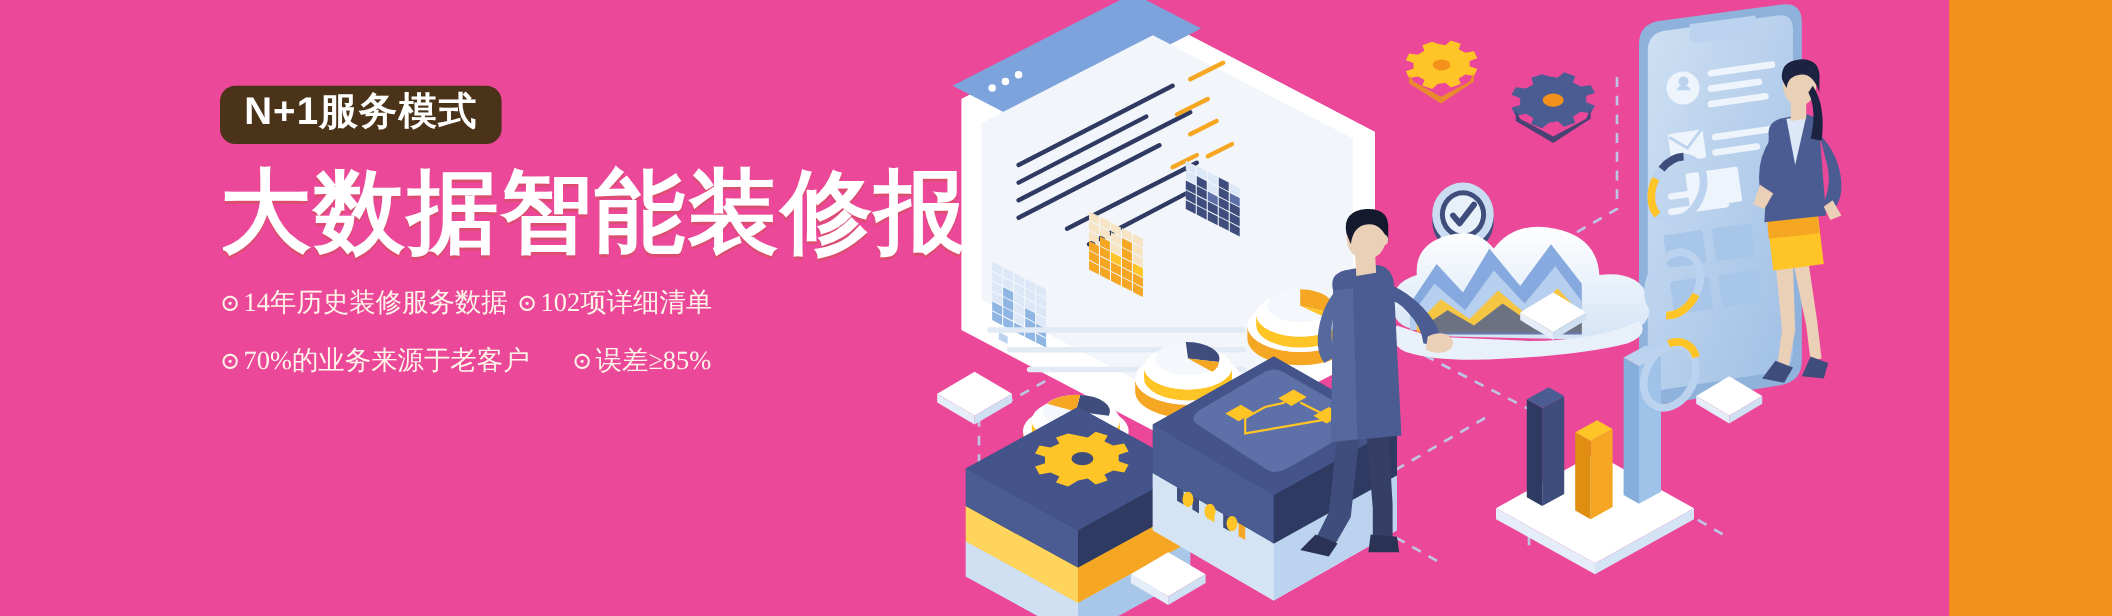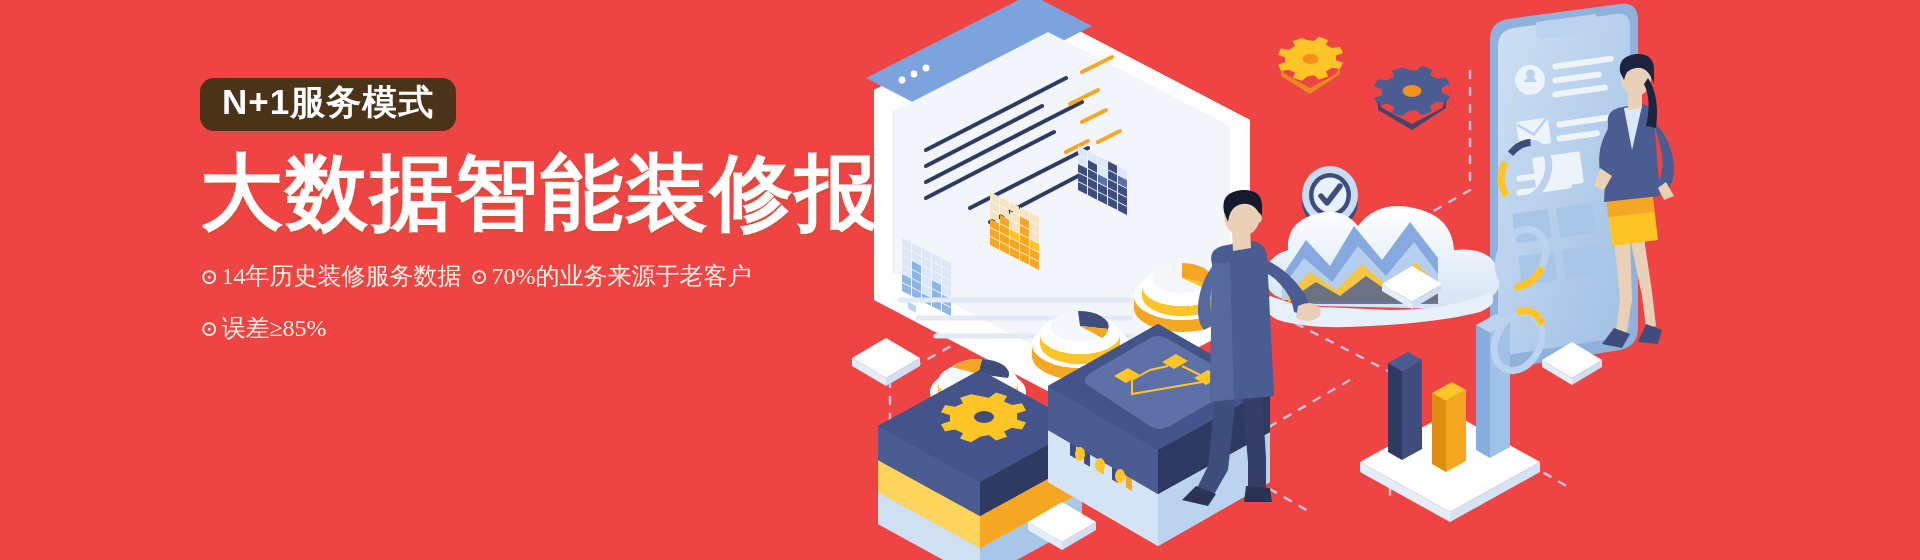--- a/index.html
+++ b/index.html
@@ -3,22 +3,22 @@
 <meta charset="utf-8">
 <style>
   * { margin:0; padding:0; box-sizing:border-box; }
   html,body { width:1920px; height:560px; overflow:hidden; }
   body {
     font-family:"Liberation Sans","DejaVu Sans",sans-serif;
     background:#F3911C;
     position:relative;
   }
   #banner {
-    position:absolute; left:0; top:0; width:1920px; height:560px;
-    background:#ef4444; overflow:hidden;
+    position:absolute; left:0; top:0; width:1772px; height:560px;
+    background:#ec4899; overflow:hidden;
   }
   
   #text-block { position:absolute; left:200px; top:78px; width:700px; }
 
   #badge {
     display:inline-block;
     background:#4A3318;
     color:#FFFFFF;
     font-size:35px;
     font-weight:bold;
@@ -67,20 +67,21 @@
 <div id="banner">
 
   <div id="text-block">
 
     <div id="badge">N+1服务模式</div>
 
     <div id="headline">大数据智能装修报价</div>
 
     <div id="bullets">
       <div class="bullet col-a"><span class="mk">⊙</span><span>14年历史装修服务数据</span></div>
+      <div class="bullet col-a"><span class="mk">⊙</span><span>102项详细清单</span></div>
       <div class="bullet col-b"><span class="mk">⊙</span><span>70%的业务来源于老客户</span></div>
       <div class="bullet col-a"><span class="mk">⊙</span><span>误差≥85%</span></div>
     </div>
   </div>
 
   <div id="art">
   <svg width="1090" height="560" viewBox="0 0 1090 560" xmlns="http://www.w3.org/2000/svg">
     <defs>
       <linearGradient id="cloudG" x1="0" y1="0" x2="0" y2="1">
         <stop offset="0%" stop-color="#FFFFFF"></stop>

